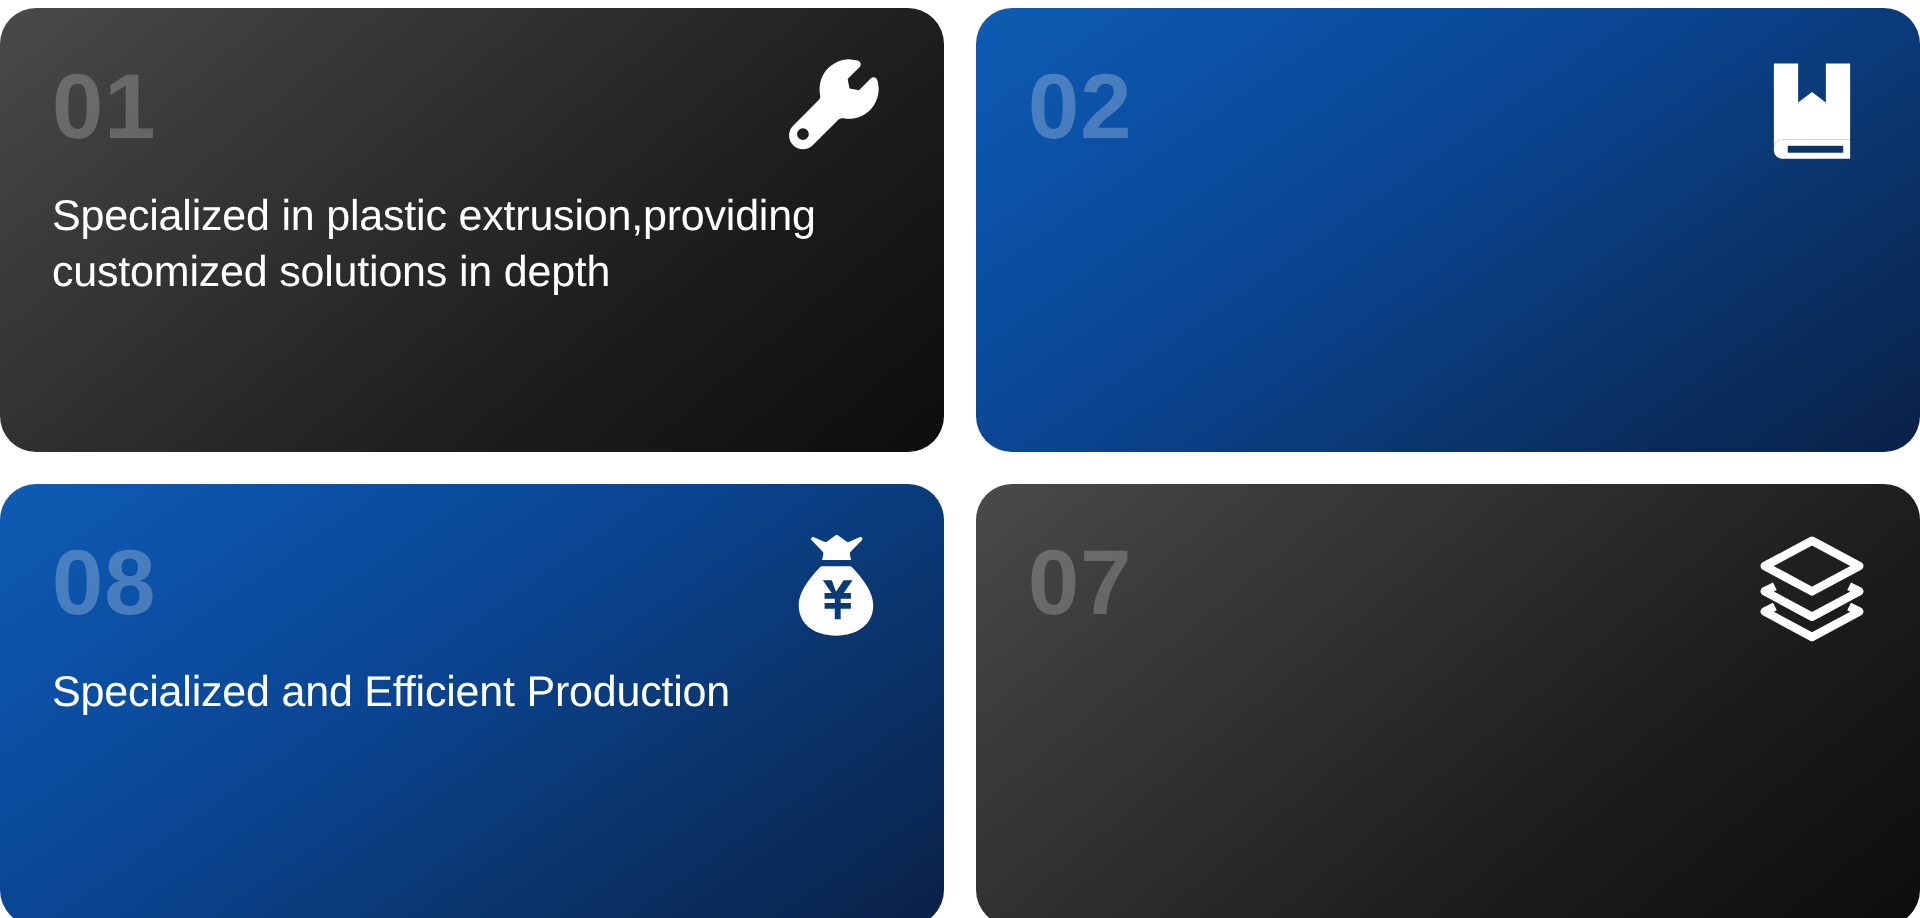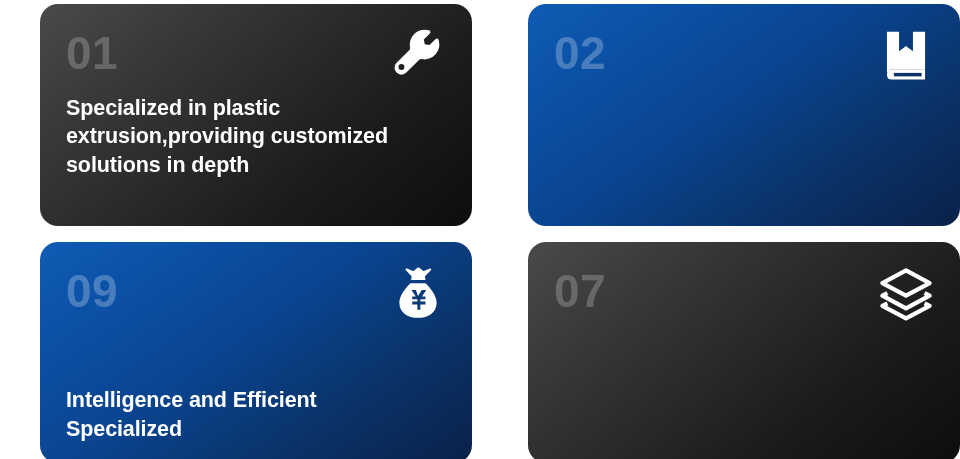--- a/index.html
+++ b/index.html
@@ -23,57 +23,55 @@
     padding: 4px 0 12px 0;
   }
 
   .feature-card {
     position: relative;
     border-radius: 18px;
     overflow: hidden;
     padding: 26px 26px 20px 26px;
     display: flex;
     flex-direction: column;
-    margin-left: 40px;
   }
 
   
   .feature-card.theme-dark {
     background: linear-gradient(140deg,
                 #4a4a4a 0%,
                 #3a3a3a 22%,
                 #2b2b2b 45%,
                 #1b1b1b 70%,
                 #0d0d0d 100%);
   }
 
   
   .feature-card.theme-blue {
     background: linear-gradient(145deg,
                 #0f5cb4 0%,
                 #0b51a6 20%,
                 #0a4490 45%,
                 #0a3369 72%,
                 #0a2148 100%);
-    justify-content: space-between;
   }
 
   .card-number {
     font-size: 46px;
     font-weight: 700;
     line-height: 1;
     letter-spacing: 0.5px;
     margin-bottom: 18px;
   }
   .theme-dark .card-number { color: rgba(255,255,255,0.22); }
   .theme-blue .card-number { color: rgba(255,255,255,0.25); }
 
   .card-title {
     font-size: 21.5px;
-    font-weight: 700;
+    font-weight: 400;
     line-height: 1.32;
     color: #ffffff;
     letter-spacing: -0.1px;
     max-width: 96%;
   }
 
   .card-icon {
     position: absolute;
     top: 24px;
     right: 26px;
@@ -105,22 +103,22 @@
     <span class="card-icon">
       <svg width="50" height="52" viewBox="0 0 56 60" aria-hidden="true">
         <path fill="#ffffff" d="M6 2h14v22.5l8-6 8 6V2h14v44H11a5 5 0 0 0-5 5V2z"></path>
         <path fill="#ffffff" d="M6 51a5 5 0 0 1 5-5h39v11H11a5 5 0 0 1-5-5z"></path>
         <rect x="14" y="49.5" width="32" height="4" fill="#0a3369"></rect>
       </svg>
     </span>
   </div>
 
   <div class="feature-card theme-blue">
-    <span class="card-number">09</span>
-    <span class="card-title">Intelligence and Efficient Specialized</span>
+    <span class="card-number">08</span>
+    <span class="card-title">Specialized and Efficient Production</span>
     <span class="card-icon">
       <svg width="52" height="54" viewBox="0 0 60 62" aria-hidden="true">
         <path fill="#ffffff" d="M16 3.5c-.9-.9.1-2.3 1.3-1.8l6 2.6c.6.3 1.3.2 1.8-.2l4.3-3.3c.6-.5 1.5-.5 2.1 0l4.3 3.3c.5.4 1.2.5 1.8.2l6-2.6c1.2-.5 2.2.9 1.3 1.8l-6.5 6.6c-.4.4-.5.9-.4 1.4l.7 3.3H22l.7-3.3c.1-.5 0-1-.4-1.4L16 3.5z"></path>
         <path fill="#ffffff" d="M22.3 18.5h15.4c.8 0 1.5.3 2 .9 4.7 5.1 11.8 13.3 11.8 21.6C51.5 52.3 42 58.5 30 58.5S8.5 52.3 8.5 41c0-8.3 7.1-16.5 11.8-21.6.5-.6 1.2-.9 2-.9z"></path>
         <path fill="#0a3a76" d="M27.6 26.5h-5.2l5.1 7.4h-4.1v3.3h5.9v2.5h-5.9v3.3h5.9v6.1h3.4v-6.1h5.9v-3.3h-5.9v-2.5h5.9v-3.3h-4.1l5.1-7.4h-5.2L30 33.2l-2.4-6.7z"></path>
       </svg>
     </span>
   </div>
 
   <div class="feature-card theme-dark">

